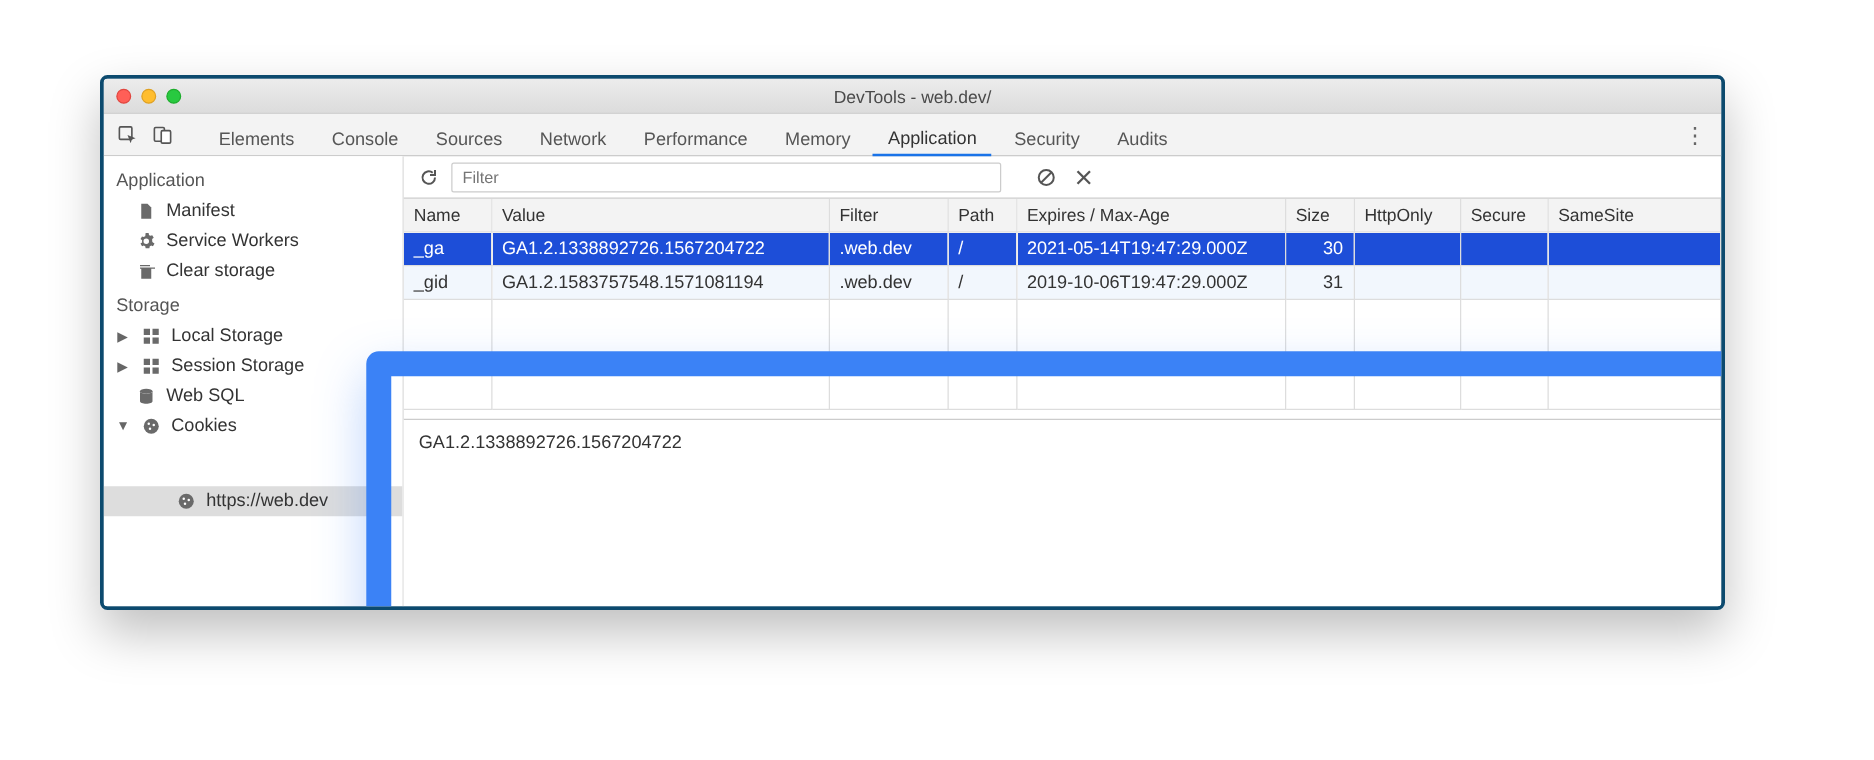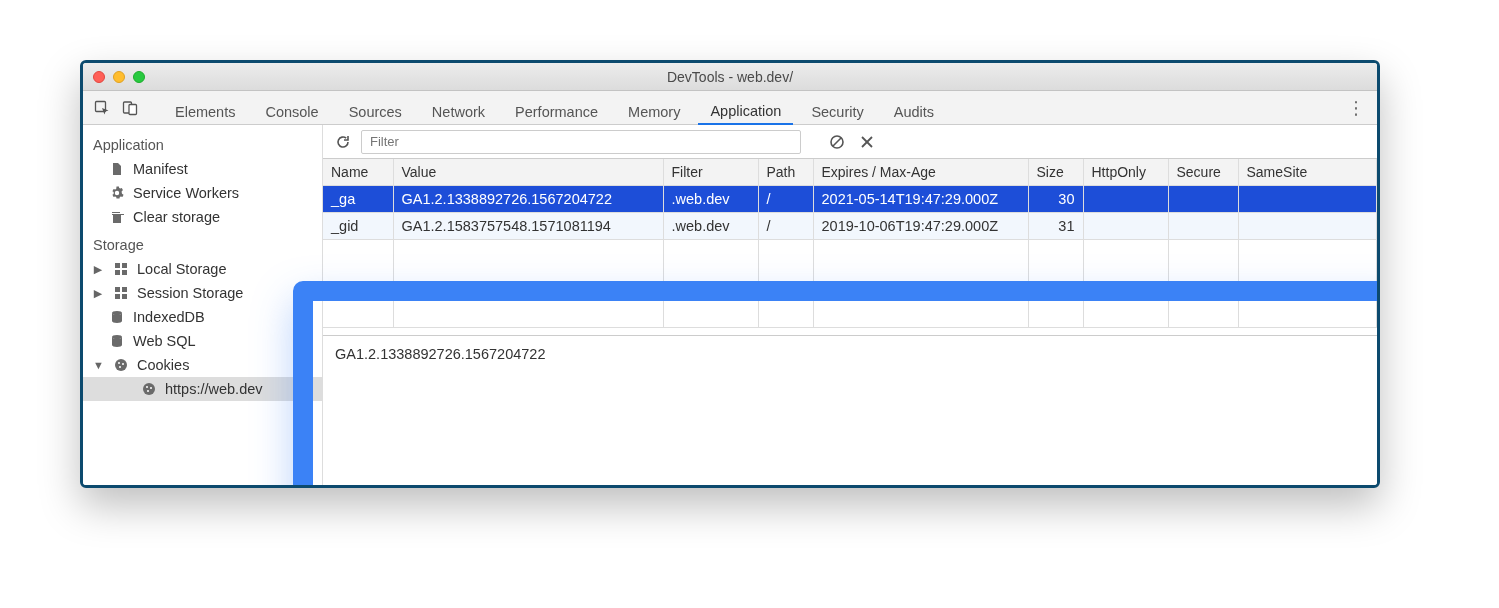--- a/index.html
+++ b/index.html
@@ -68,21 +68,21 @@
   }
   .side-section-title {
     padding: 8px 10px 4px 10px; font-size: 14.5px; color: #555;
   }
   .tree-item {
     display: flex; align-items: center; gap: 8px;
     padding: 4px 10px 4px 26px; cursor: pointer; color: #333;
     font-size: 14.5px;
     white-space: nowrap;
   }
-  .tree-item.nested { padding-left: 58px; }
+  .tree-item.nested { padding-left: 58px; margin-top: 36px; }
   .tree-item .arrow { width: 10px; color: #666; font-size: 11px; display: inline-block; text-align: center; margin-left: -14px; margin-right: 2px; }
   .tree-item.expandable { padding-left: 24px; }
   .tree-item.selected { background: #ddd; }
   .tree-item .tree-icon { width: 16px; height: 16px; display: flex; align-items: center; justify-content: center; color: #6a6a6a; }
   .main { flex: 1; display: flex; flex-direction: column; position: relative; }
   .toolbar {
     height: 34px; border-bottom: 1px solid #ccc; display: flex; align-items: center; gap: 6px;
     padding: 0 8px;
   }
   .toolbar .icon-btn { width: 24px; height: 24px; display: flex; align-items: center; justify-content: center; color: #555; cursor: pointer; }
@@ -210,29 +210,20 @@
         <span class="arrow">▶</span>
         <span class="tree-icon">
           <svg width="14" height="14" viewBox="0 0 14 14" fill="#6a6a6a">
               <rect x="1" y="1" width="5" height="5"></rect>
               <rect x="8" y="1" width="5" height="5"></rect>
               <rect x="1" y="8" width="5" height="5"></rect>
               <rect x="8" y="8" width="5" height="5"></rect>
             </svg>
         </span>
         <span>Session Storage</span>
-      </div>
-      <div class="tree-item">
-        <span class="tree-icon">
-          <svg width="14" height="14" viewBox="0 0 14 14" fill="#6a6a6a">
-              <ellipse cx="7" cy="3" rx="5" ry="2"></ellipse>
-              <path d="M2 3v8c0 1.1 2.2 2 5 2s5-.9 5-2V3c0 1.1-2.2 2-5 2S2 4.1 2 3z"></path>
-            </svg>
-        </span>
-        <span>IndexedDB</span>
       </div>
       <div class="tree-item">
         <span class="tree-icon">
           <svg width="14" height="14" viewBox="0 0 14 14" fill="#6a6a6a">
               <ellipse cx="7" cy="3" rx="5" ry="2"></ellipse>
               <path d="M2 3v8c0 1.1 2.2 2 5 2s5-.9 5-2V3c0 1.1-2.2 2-5 2S2 4.1 2 3z"></path>
             </svg>
         </span>
         <span>Web SQL</span>
       </div>

